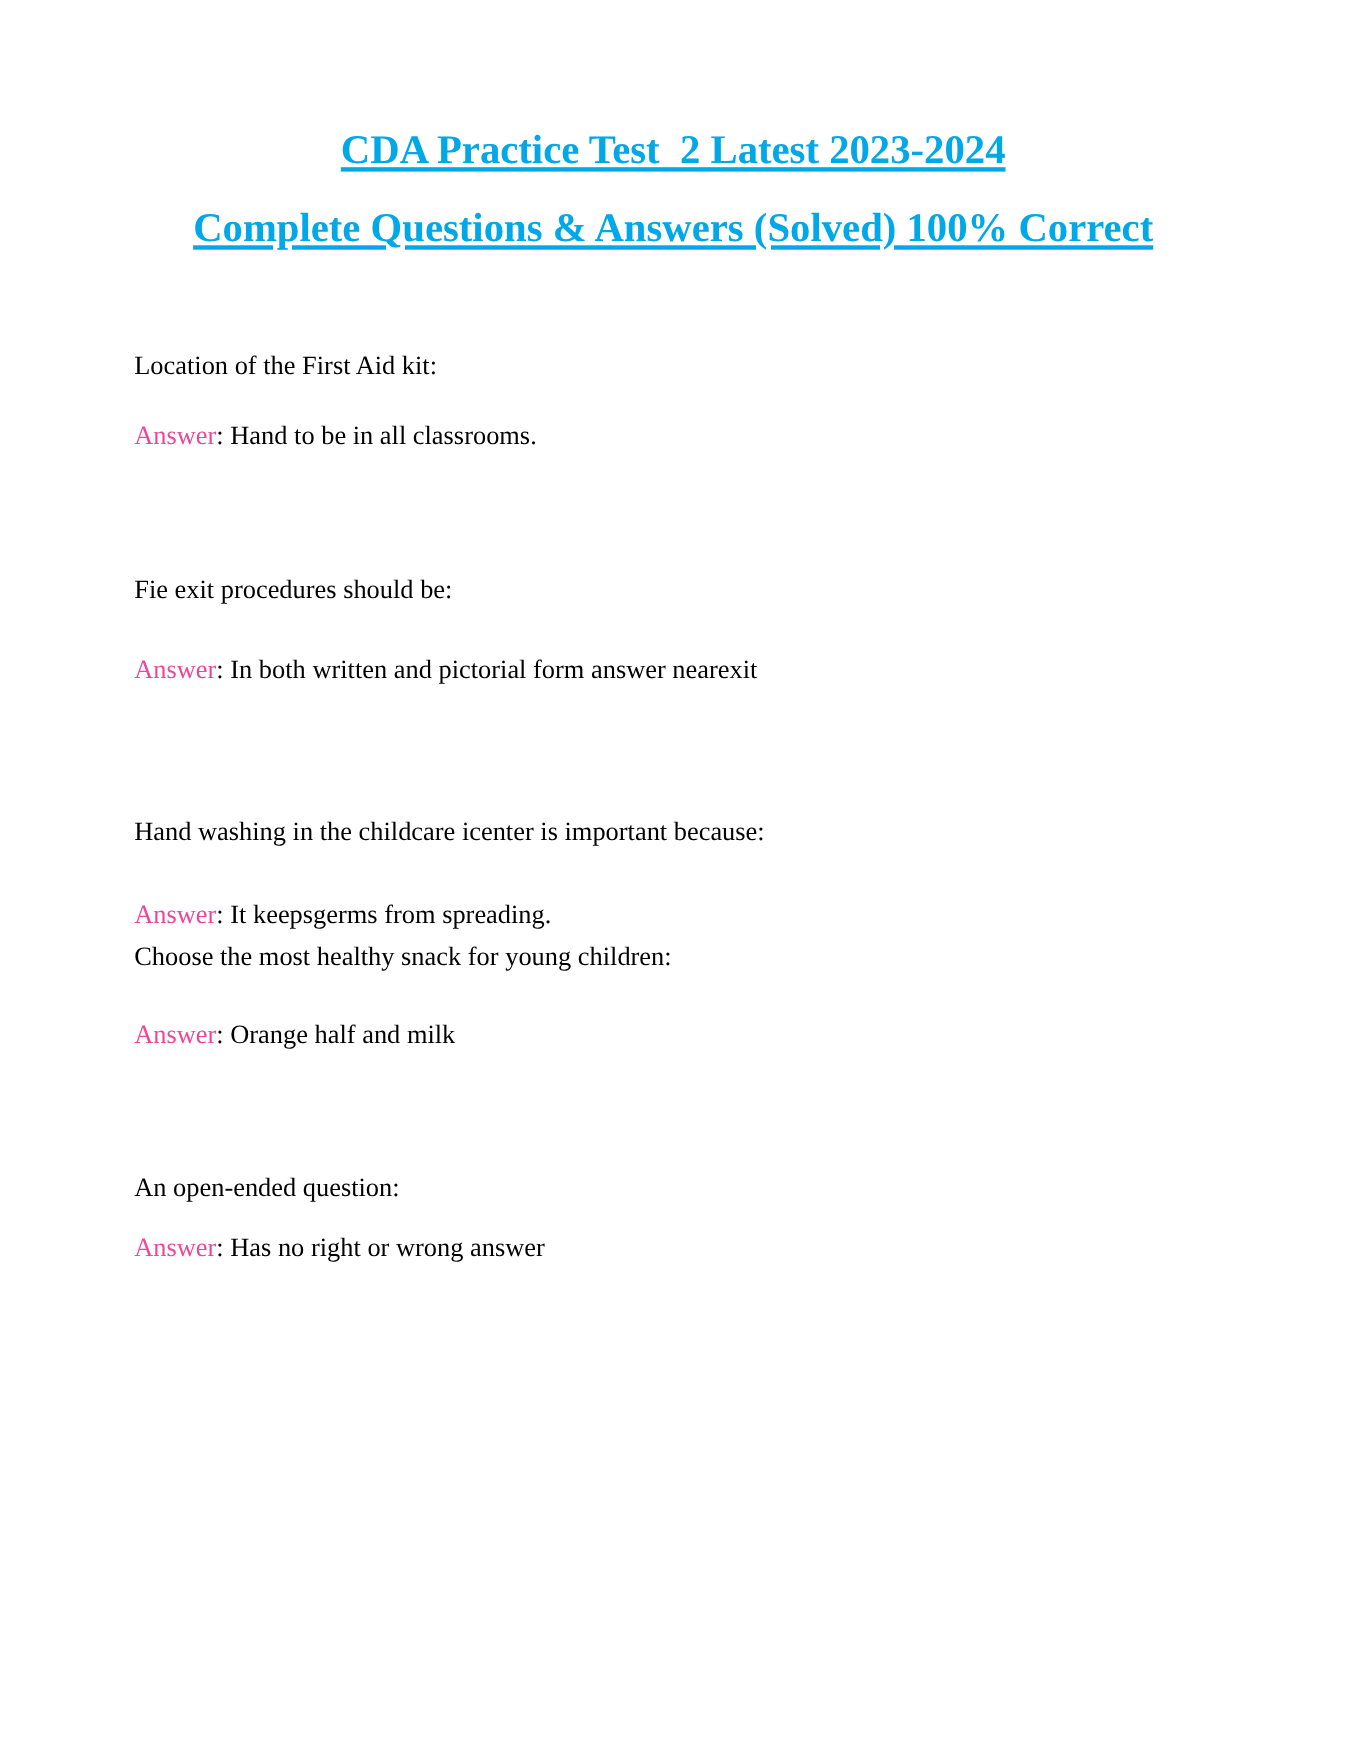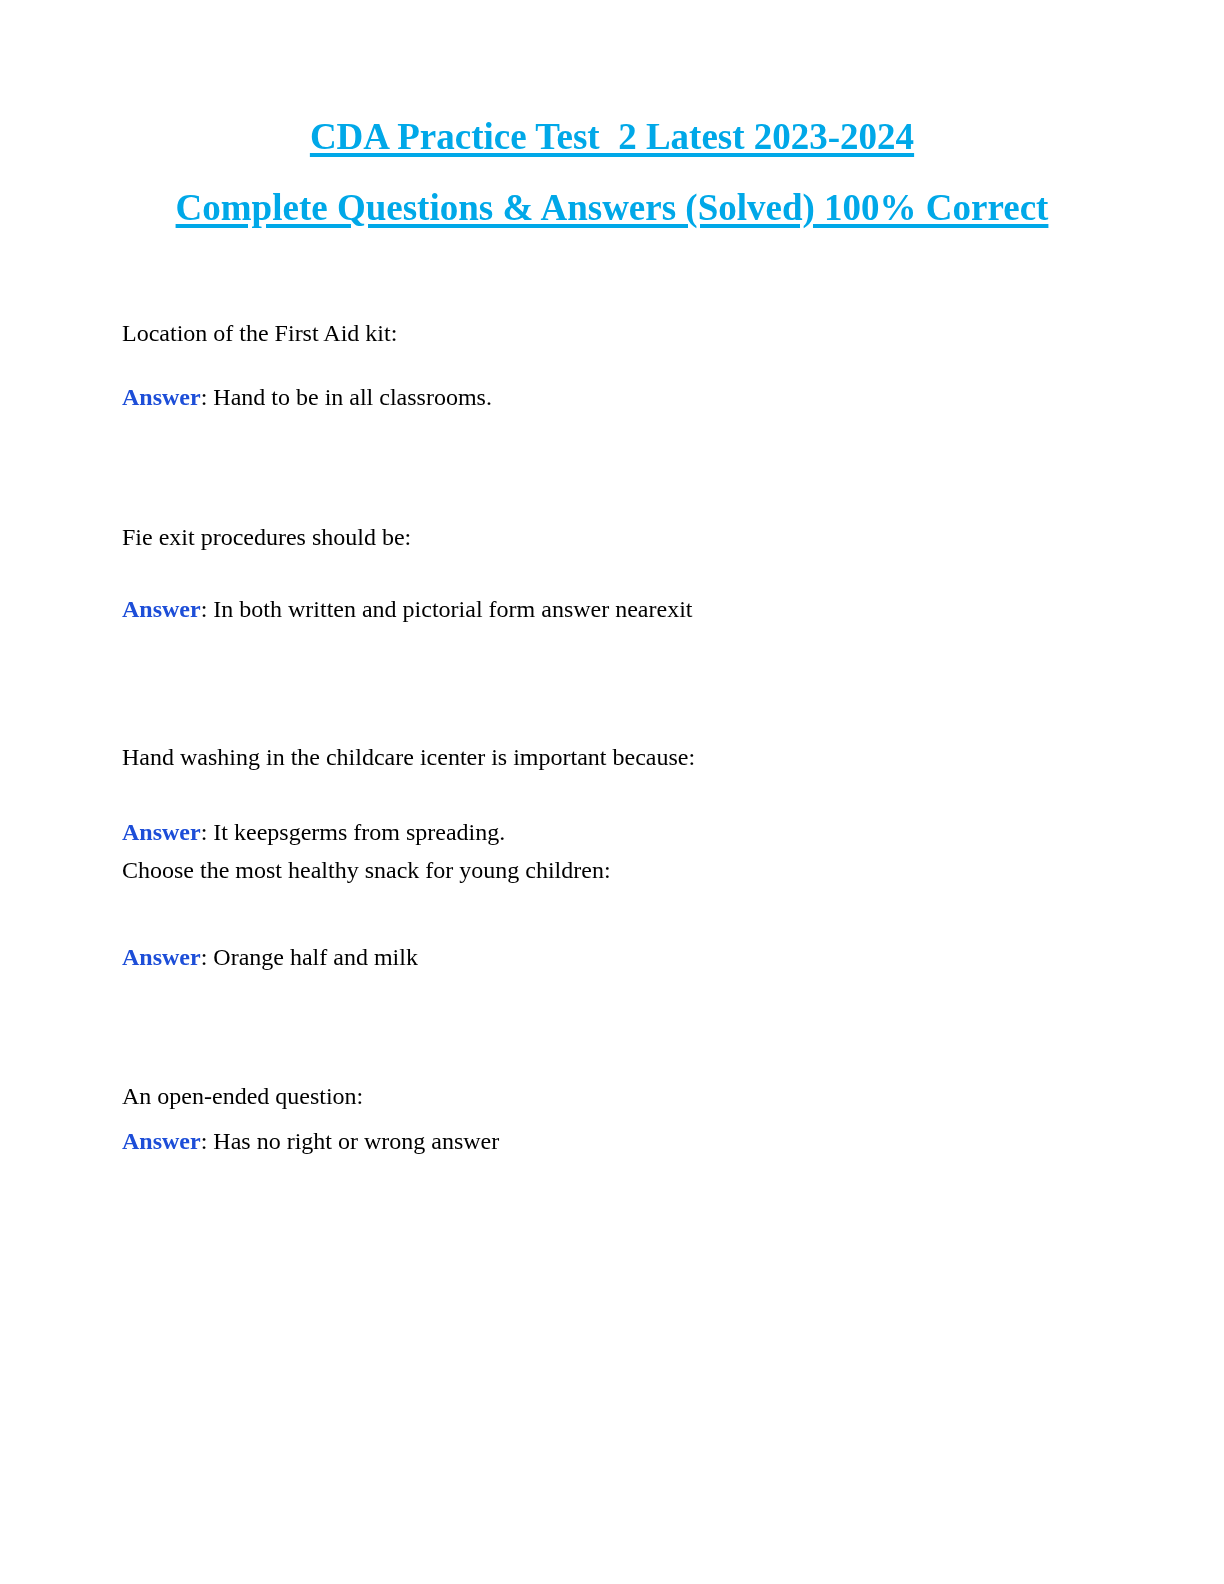--- a/index.html
+++ b/index.html
@@ -35,36 +35,36 @@
   .title1 { margin-top: 115px; }
   .title2 { margin-top: 27px; }
 
   .q, .a {
     font-size: 24px;
     line-height: 38px;
     color: #000000;
     white-space: pre-wrap;
   }
   .ans-label {
-    font-weight: bold;
-    color: #1d4ed8;
+    font-weight: normal;
+    color: #ec4899;
   }
   .sep { white-space: pre; }
 
   
   .q1 { margin-top: 84px; }
   .a1 { margin-top: 26px; }
   .q2 { margin-top: 102px; }
   .a2 { margin-top: 34px; }
   .q3 { margin-top: 110px; }
   .a3 { margin-top: 37px; }
   .q4 { }
-  .a4 { margin-top: 49px; }
+  .a4 { margin-top: 33px; }
   .q5 { margin-top: 101px; }
-  .a5 { margin-top: 7px; }
+  .a5 { margin-top: 17px; }
 </style>
 </head>
 <body>
 
 <div class="page">
 
   <h1 class="title title1">CDA Practice Test  2 Latest 2023-2024</h1>
   <h1 class="title title2">Complete Questions &amp; Answers (Solved) 100% Correct</h1>
 
   <section>

